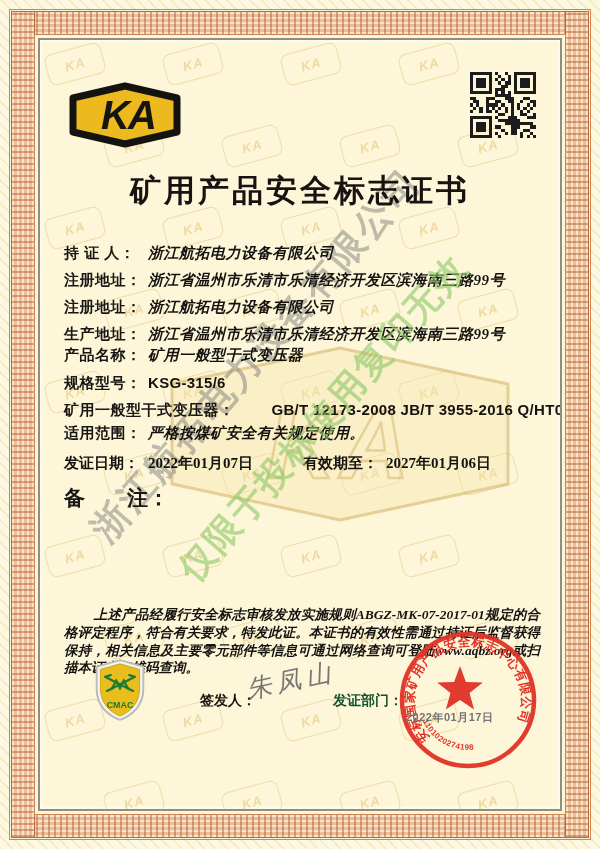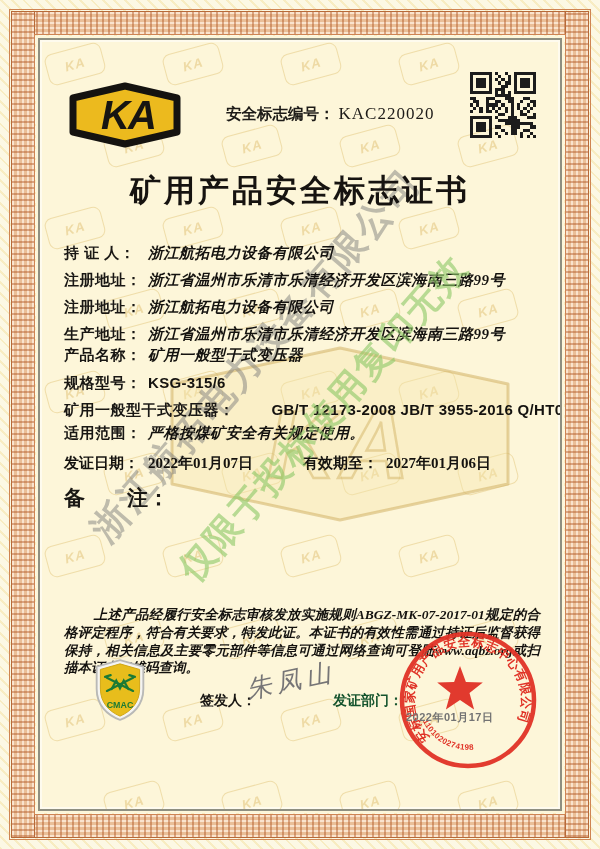--- a/index.html
+++ b/index.html
@@ -218,23 +218,20 @@
       <text x="180" y="140" text-anchor="middle" font-size="96" font-weight="900" font-style="italic" fill="none" stroke="rgba(206,172,92,.45)" stroke-width="2.5" letter-spacing="4">KA</text>
     </svg>
 
     <div class="wm-company">浙江航拓电力设备有限公司</div>
 
     <svg class="ka-logo" width="118" height="66" viewBox="0 0 118 66">
       <polygon points="7,16 59,4 111,16 111,50 59,62 7,50" fill="#ecba1e" stroke="#151310" stroke-width="7" stroke-linejoin="round"></polygon>
       <text x="62" y="47" text-anchor="middle" font-size="40" font-weight="900" font-style="italic" fill="#171512" letter-spacing="-2" font-family="Liberation Sans, sans-serif">KA</text>
     </svg>
 
-    <div class="certno">
-      <span class="lbl">安全标志编号：</span><span class="val">KAC220020</span>
-    </div>
 
     <svg id="qr-svg" class="qr" viewBox="0 0 21 21" shape-rendering="crispEdges">
         <rect x="0" y="0" width="1" height="1" fill="#1c1c1c"></rect>
         <rect x="1" y="0" width="1" height="1" fill="#1c1c1c"></rect>
         <rect x="2" y="0" width="1" height="1" fill="#1c1c1c"></rect>
         <rect x="3" y="0" width="1" height="1" fill="#1c1c1c"></rect>
         <rect x="4" y="0" width="1" height="1" fill="#1c1c1c"></rect>
         <rect x="5" y="0" width="1" height="1" fill="#1c1c1c"></rect>
         <rect x="6" y="0" width="1" height="1" fill="#1c1c1c"></rect>
         <rect x="8" y="0" width="1" height="1" fill="#1c1c1c"></rect>

